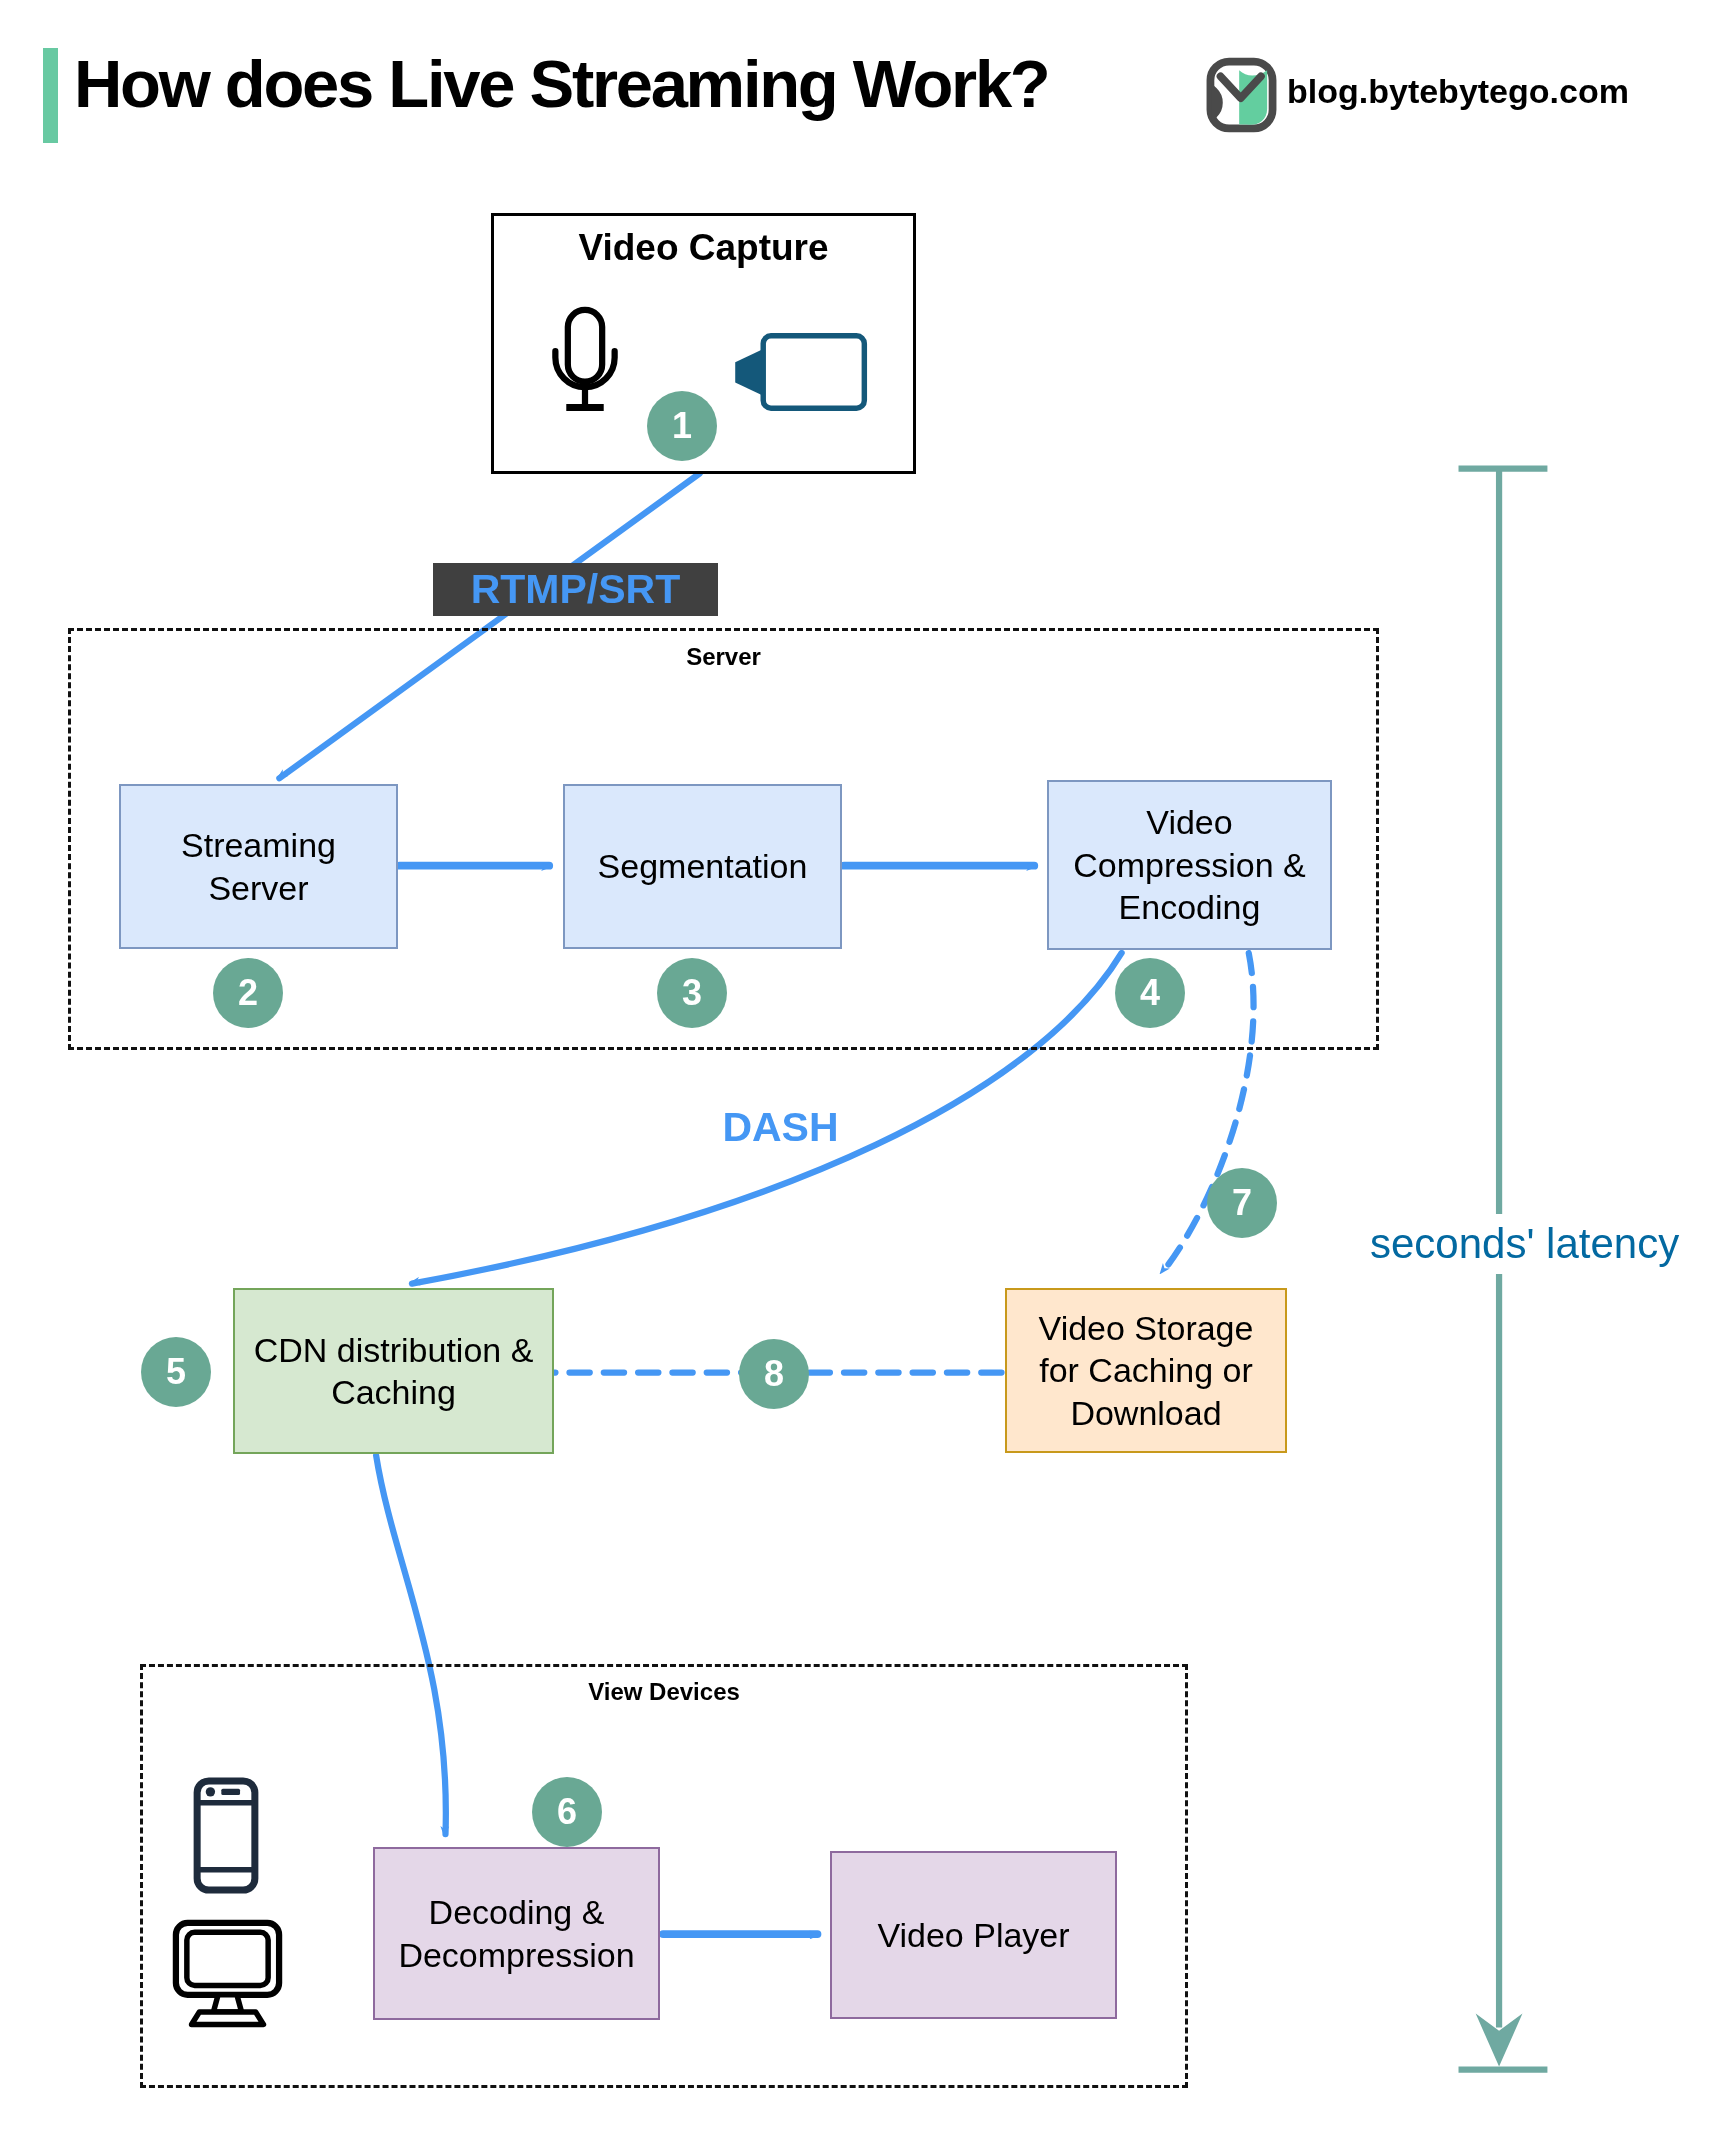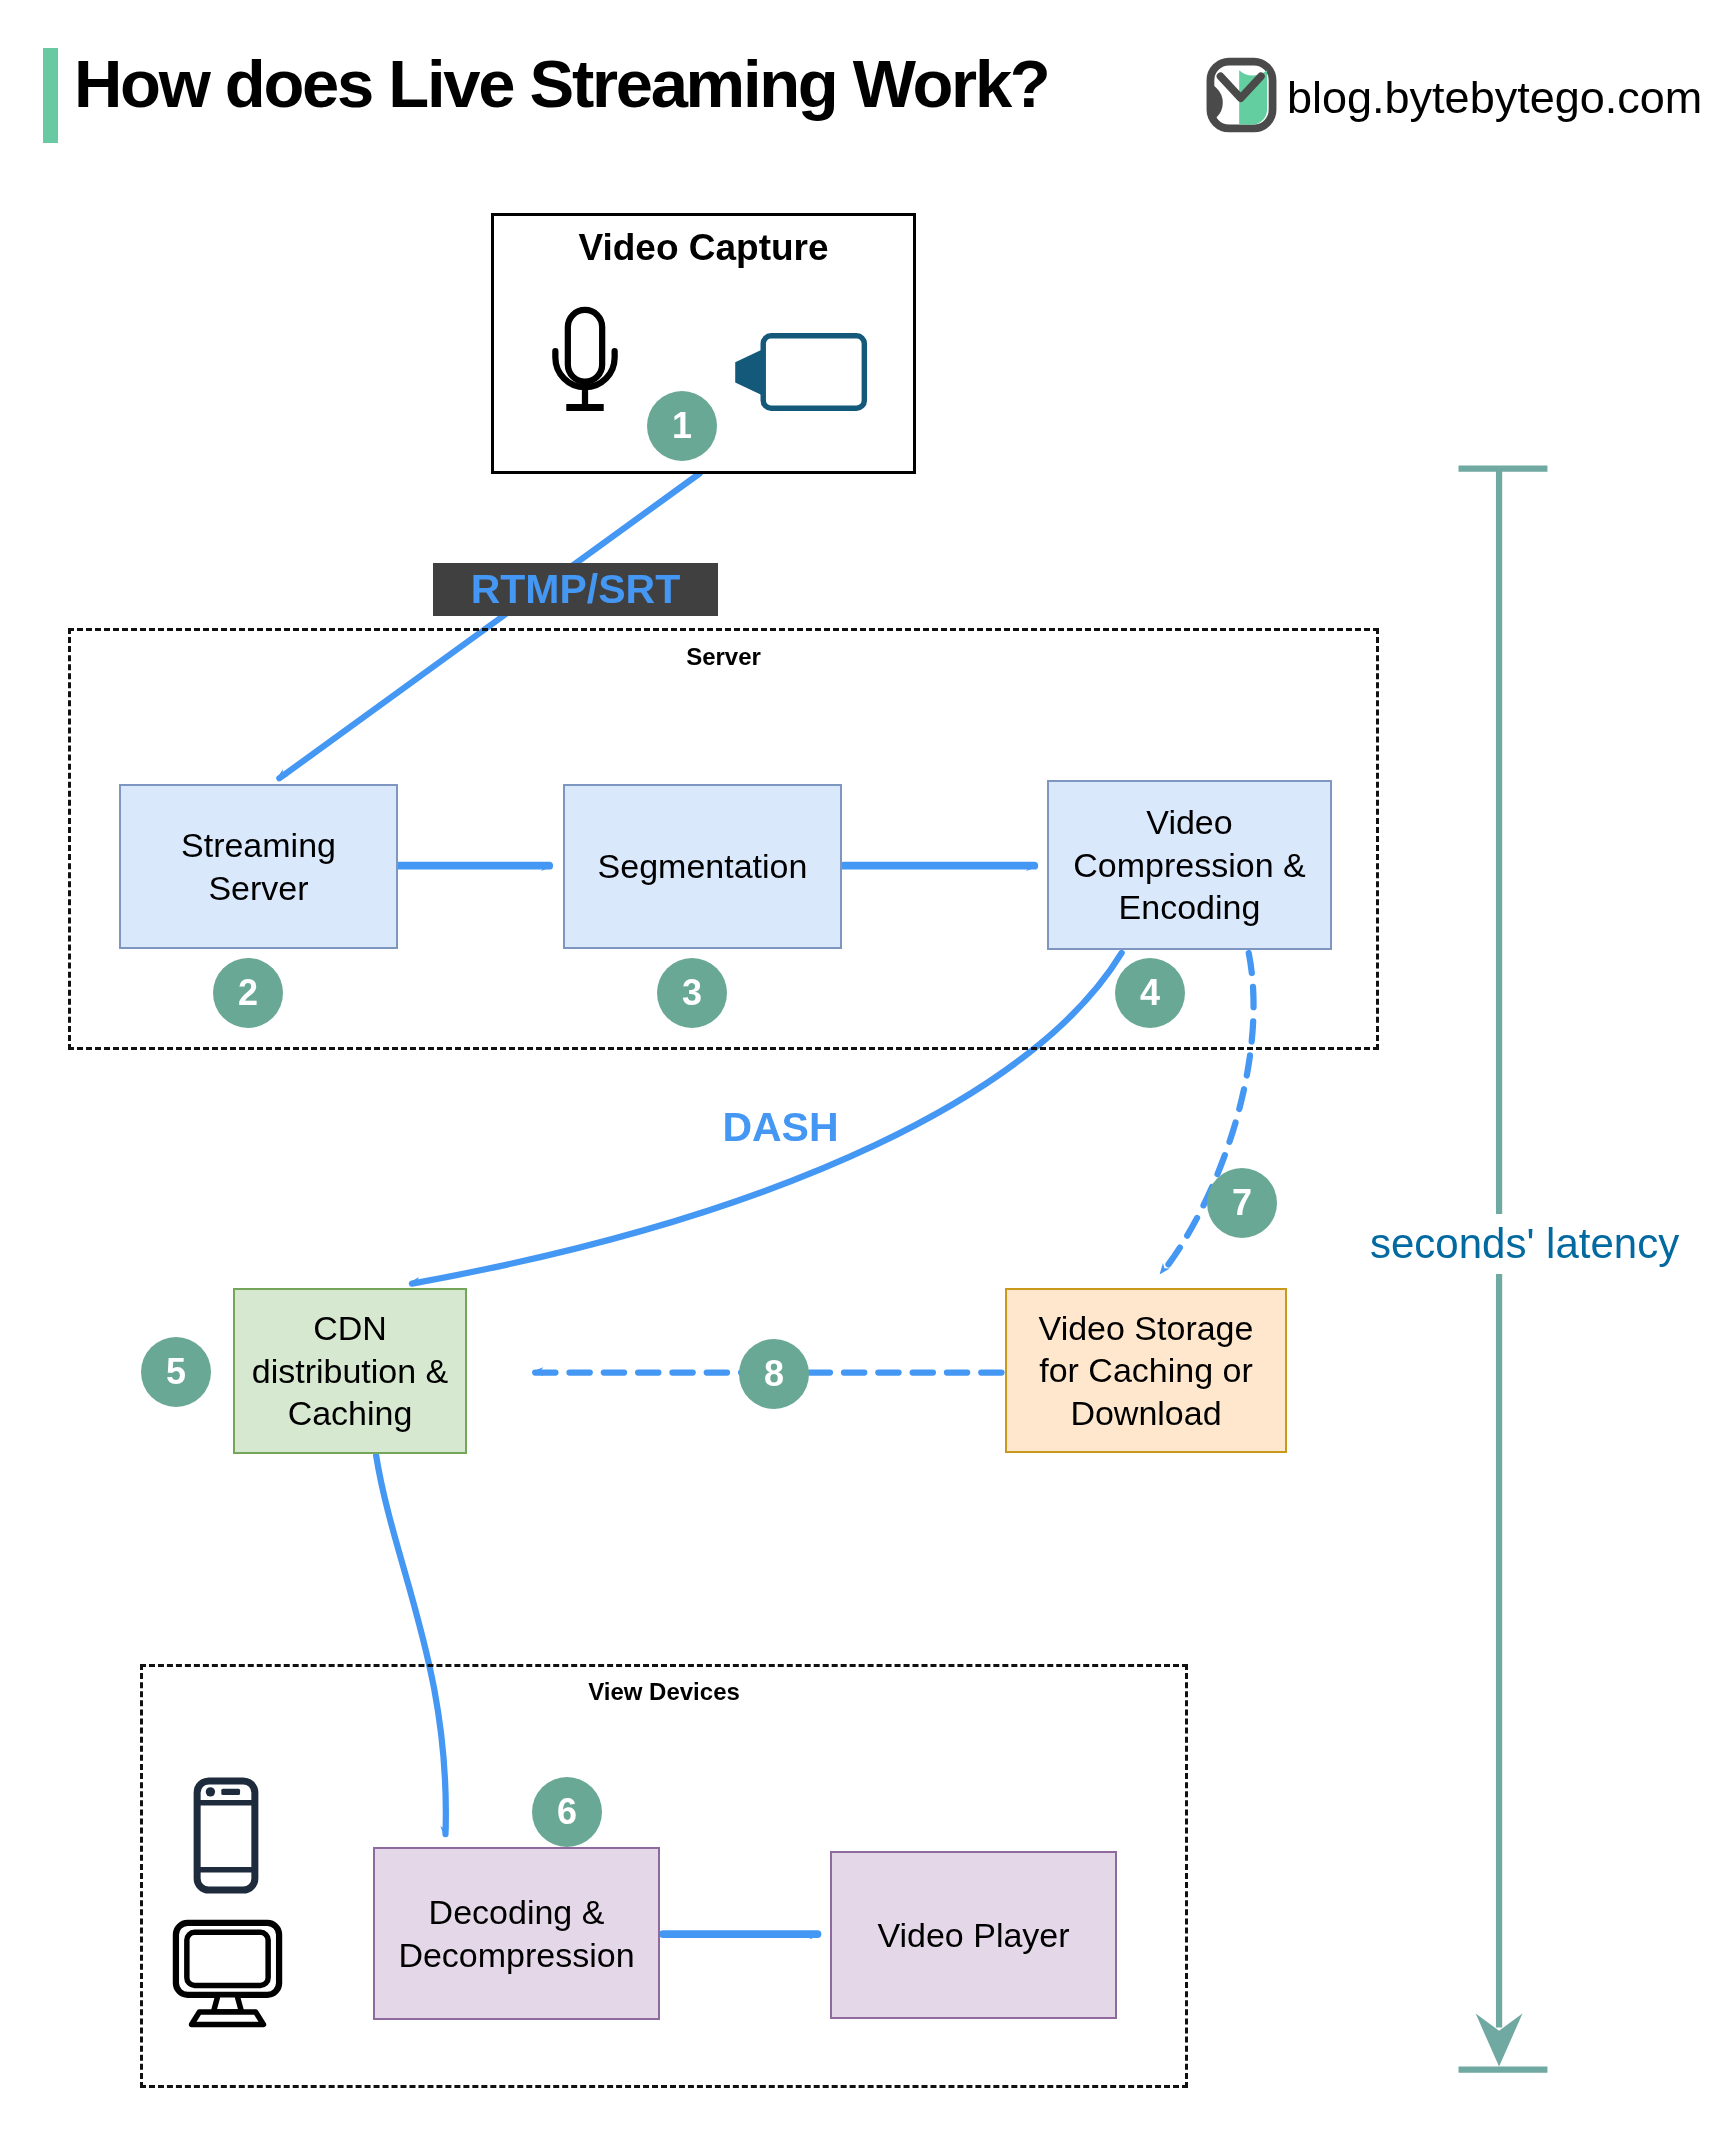--- a/index.html
+++ b/index.html
@@ -4,21 +4,21 @@
 <style>
   html,body{margin:0;padding:0;}
   body{
     width:1734px;height:2129px;position:relative;background:#ffffff;
     font-family:"Liberation Sans", sans-serif;color:#000;overflow:hidden;
   }
   .abs{position:absolute;}
   
   .accent-bar{left:43px;top:48px;width:15px;height:95px;background:#68C9A2;}
   .page-title{left:74px;top:45px;font-size:67px;font-weight:bold;letter-spacing:-2.3px;white-space:nowrap;}
-  .site-label{left:1287px;top:72px;font-size:45px;font-weight:normal;white-space:nowrap;}
+  .site-label{left:1287px;top:72px;font-size:34px;font-weight:bold;white-space:nowrap;}
   
   .node{display:flex;align-items:center;justify-content:center;text-align:center;box-sizing:border-box;}
   .node .lbl{font-size:34px;line-height:1.25;}
   .blue-box{background:#DAE8FC;border:2.3px solid #7D97C1;}
   .green-box{background:#D6E8D0;border:2.3px solid #74A55A;}
   .orange-box{background:#FFE7CD;border:2.3px solid #C8991B;}
   .purple-box{background:#E4D7E8;border:2.3px solid #8E6A9E;}
   .dashed-group{border:3.1px dashed #111;box-sizing:border-box;}
   .group-title{font-size:24px;font-weight:bold;text-align:center;}
   
@@ -120,21 +120,21 @@
   <span>4</span>
 </div>
 
 <div class="abs edge-label" style="left:640px;top:1101px;width:281px;">
   <div>DASH</div>
 </div>
 
 <div class="abs step" style="left:141px;top:1337px;">
   <span>5</span>
 </div>
-<div class="abs node green-box" style="left:233px;top:1288px;width:234px;height:166px;">
+<div class="abs node green-box" style="left:233px;top:1288px;width:321px;height:166px;">
   <span class="lbl" style="width:281px;">CDN distribution &amp; Caching</span>
 </div>
 
 <div class="abs step" style="left:1207px;top:1168px;">
   <span>7</span>
 </div>
 <div class="abs step" style="left:739px;top:1339px;">
   <span>8</span>
 </div>
 

